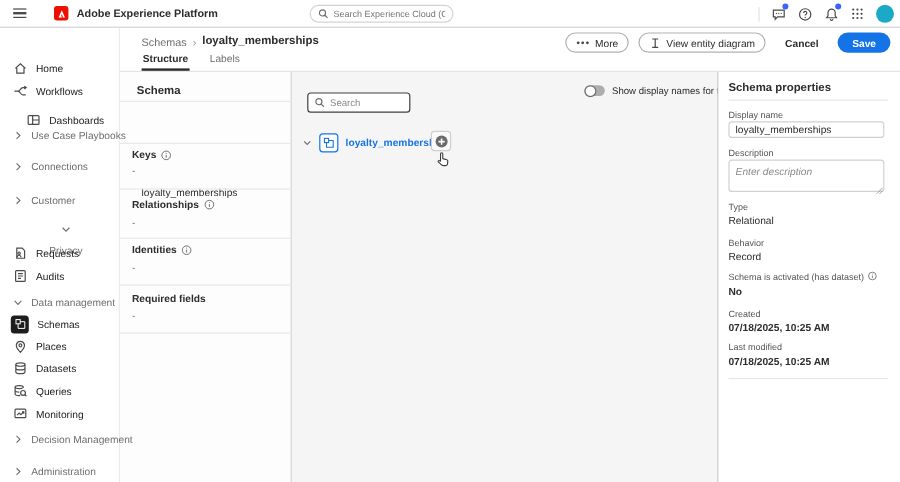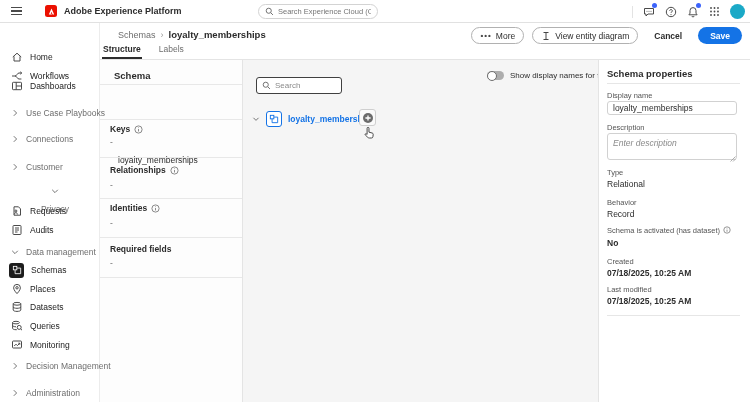--- a/index.html
+++ b/index.html
@@ -27,21 +27,21 @@
   .tb-ic { position:relative; width:13px; height:13px; display:flex; align-items:center; justify-content:center; cursor:pointer; }
   .tb-badge { position:absolute; right:-2px; top:-2px; width:5px; height:5px; border-radius:50%; background:#3b63fb; }
   .avatar { width:15px; height:15px; border-radius:50%; background:#1ba9c7; cursor:pointer; }
   
   .pagehead { position:absolute; left:100px; right:0; top:23px; height:37px; background:#fff;
     border-bottom:1px solid #e4e4e4; z-index:4; }
   .breadcrumb { position:absolute; left:18px; top:6px; display:flex; align-items:center; gap:5px; }
   .crumb-root { color:#6e6e6e; font-size:9px; cursor:pointer; }
   .crumb-sep { color:#9a9a9a; font-size:9px; }
   .crumb-cur { color:#2c2c2c; font-size:9.5px; font-weight:bold; }
-  .tabs { position:absolute; left:2px; bottom:0; display:flex; gap:16px; }
+  .tabs { position:absolute; left:18px; bottom:0; display:flex; gap:16px; }
   .tab { font-size:8.5px; color:#6e6e6e; padding:0 1px 5px 1px; cursor:pointer; }
   .tab.active { color:#2c2c2c; font-weight:bold; border-bottom:2px solid #2c2c2c; padding-bottom:3px; }
   .head-actions { position:absolute; right:8px; top:4px; display:flex; align-items:center; gap:8px; }
   .btn { height:17px; display:flex; align-items:center; gap:4px; padding:0 8px;
     border:1px solid #b1b1b1; border-radius:9px; background:#fff; font-size:8.5px; color:#2c2c2c;
     font-family:"Liberation Sans",sans-serif; cursor:pointer; white-space:nowrap; }
   .btn .dots { letter-spacing:1px; font-weight:bold; color:#464646; font-size:8px; }
   .btn-quiet { border:none; background:transparent; font-weight:bold; }
   .btn-primary { border:none; background:#1473e6; color:#fff; font-weight:bold; padding:0 12px; border-radius:9px; }
   
@@ -212,21 +212,21 @@
       <span class="nav-label">Home</span>
     </div>
     <div class="nav-row" style="top:44px;">
       <span class="ic">
           <svg width="12" height="12" viewBox="0 0 12 12" fill="none" stroke="#4a4a4a" stroke-width="1">
             <path d="M1 6 h3 M4 6 C6 6 6 3 8 3 h2.4 M4 6 C6 6 6 9 8 9 h2.4 M9.3 1.8 L10.8 3 L9.3 4.2"></path>
           </svg>
         </span>
       <span class="nav-label">Workflows</span>
     </div>
-    <div class="nav-row" style="top:54px;">
+    <div class="nav-row" style="top:68px;margin-left:11px;">
       <span class="ic">
           <svg width="12" height="12" viewBox="0 0 12 12" fill="none" stroke="#4a4a4a" stroke-width="1">
             <rect x="1.5" y="2.3" width="9" height="7.4" rx="0.8"></rect>
             <path d="M5.2 2.3 V9.7 M5.2 6 H10.5"></path>
           </svg>
         </span>
       <span class="nav-label">Dashboards</span>
     </div>
     <div class="nav-row nav-group" style="top:81px;">
       <span class="ic">

